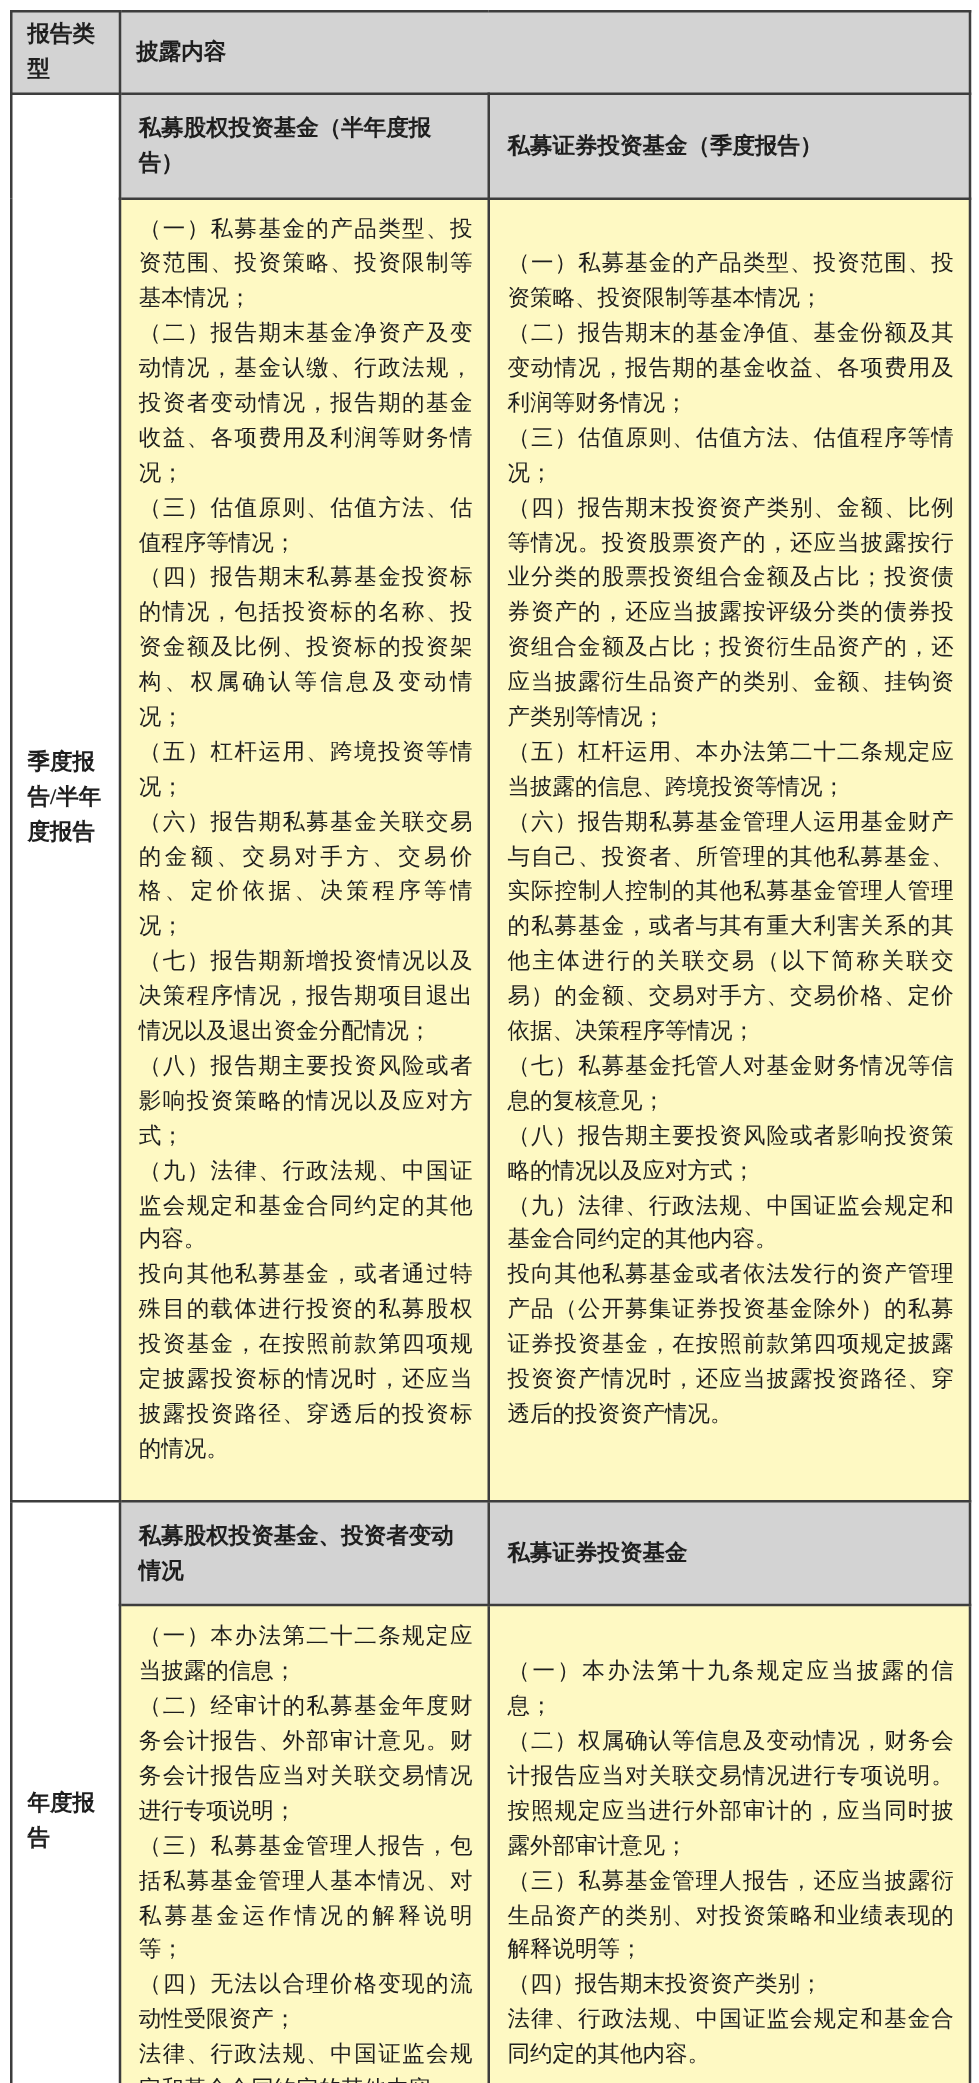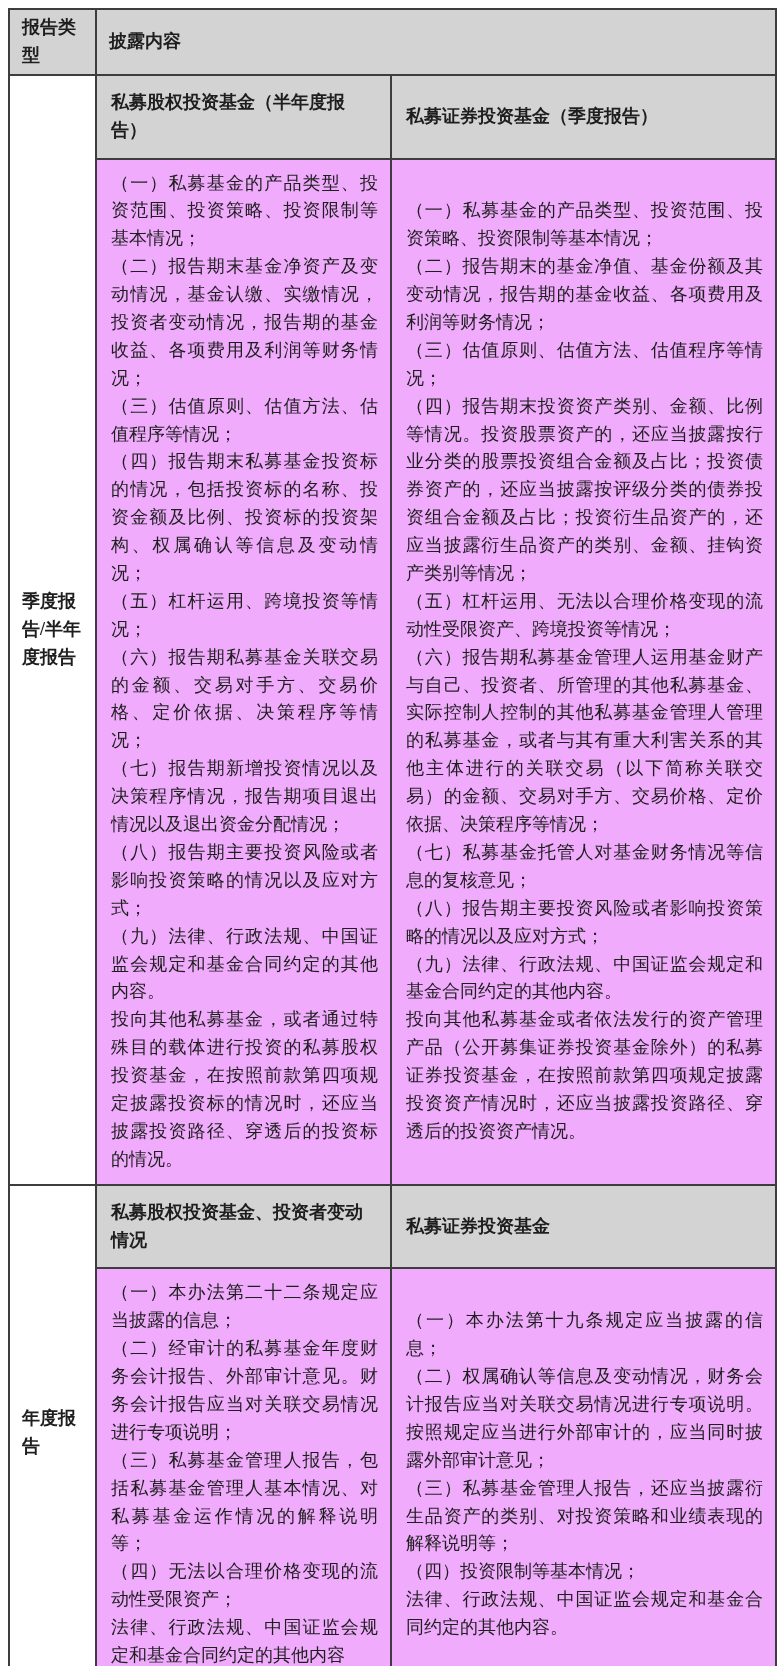--- a/index.html
+++ b/index.html
@@ -50,23 +50,23 @@
   }
   td.row-label {
     font-weight: bold;
     padding: 6px 6px 6px 12px;
     vertical-align: middle;
     word-break: break-all;
     background: #ffffff;
     margin-top: 16px;
   }
   td.content {
-    padding: 10px 12px 10px 14px;
+    padding: 10px 12px 26px 14px;
     vertical-align: middle;
-    background: #f0abfc;
+    background: #fef9c3;
   }
   td.content p {
     margin: 0;
     text-align: justify;
     text-justify: inter-ideograph;
     word-break: break-all;
   }
 </style>
 </head>
 <body>
@@ -86,36 +86,36 @@
     </tr>
 
     <tr>
       <td class="row-label" rowspan="2">季度报告/半年度报告</td>
       <td class="gray sub-head">私募股权投资基金（半年度报告）</td>
       <td class="gray sub-head">私募证券投资基金（季度报告）</td>
     </tr>
     <tr>
       <td class="content">
         <p>（一）私募基金的产品类型、投资范围、投资策略、投资限制等基本情况；</p>
-        <p>（二）报告期末基金净资产及变动情况，基金认缴、实缴情况，投资者变动情况，报告期的基金收益、各项费用及利润等财务情况；</p>
+        <p>（二）报告期末基金净资产及变动情况，基金认缴、行政法规，投资者变动情况，报告期的基金收益、各项费用及利润等财务情况；</p>
         <p>（三）估值原则、估值方法、估值程序等情况；</p>
         <p>（四）报告期末私募基金投资标的情况，包括投资标的名称、投资金额及比例、投资标的投资架构、权属确认等信息及变动情况；</p>
         <p>（五）杠杆运用、跨境投资等情况；</p>
         <p>（六）报告期私募基金关联交易的金额、交易对手方、交易价格、定价依据、决策程序等情况；</p>
         <p>（七）报告期新增投资情况以及决策程序情况，报告期项目退出情况以及退出资金分配情况；</p>
         <p>（八）报告期主要投资风险或者影响投资策略的情况以及应对方式；</p>
         <p>（九）法律、行政法规、中国证监会规定和基金合同约定的其他内容。</p>
         <p>投向其他私募基金，或者通过特殊目的载体进行投资的私募股权投资基金，在按照前款第四项规定披露投资标的情况时，还应当披露投资路径、穿透后的投资标的情况。</p>
       </td>
       <td class="content">
         <p>（一）私募基金的产品类型、投资范围、投资策略、投资限制等基本情况；</p>
         <p>（二）报告期末的基金净值、基金份额及其变动情况，报告期的基金收益、各项费用及利润等财务情况；</p>
         <p>（三）估值原则、估值方法、估值程序等情况；</p>
         <p>（四）报告期末投资资产类别、金额、比例等情况。投资股票资产的，还应当披露按行业分类的股票投资组合金额及占比；投资债券资产的，还应当披露按评级分类的债券投资组合金额及占比；投资衍生品资产的，还应当披露衍生品资产的类别、金额、挂钩资产类别等情况；</p>
-        <p>（五）杠杆运用、无法以合理价格变现的流动性受限资产、跨境投资等情况；</p>
+        <p>（五）杠杆运用、本办法第二十二条规定应当披露的信息、跨境投资等情况；</p>
         <p>（六）报告期私募基金管理人运用基金财产与自己、投资者、所管理的其他私募基金、实际控制人控制的其他私募基金管理人管理的私募基金，或者与其有重大利害关系的其他主体进行的关联交易（以下简称关联交易）的金额、交易对手方、交易价格、定价依据、决策程序等情况；</p>
         <p>（七）私募基金托管人对基金财务情况等信息的复核意见；</p>
         <p>（八）报告期主要投资风险或者影响投资策略的情况以及应对方式；</p>
         <p>（九）法律、行政法规、中国证监会规定和基金合同约定的其他内容。</p>
         <p>投向其他私募基金或者依法发行的资产管理产品（公开募集证券投资基金除外）的私募证券投资基金，在按照前款第四项规定披露投资资产情况时，还应当披露投资路径、穿透后的投资资产情况。</p>
       </td>
     </tr>
 
     <tr>
       <td class="row-label" rowspan="2">年度报告</td>
@@ -127,20 +127,20 @@
         <p>（一）本办法第二十二条规定应当披露的信息；</p>
         <p>（二）经审计的私募基金年度财务会计报告、外部审计意见。财务会计报告应当对关联交易情况进行专项说明；</p>
         <p>（三）私募基金管理人报告，包括私募基金管理人基本情况、对私募基金运作情况的解释说明等；</p>
         <p>（四）无法以合理价格变现的流动性受限资产；</p>
         <p>法律、行政法规、中国证监会规定和基金合同约定的其他内容</p>
       </td>
       <td class="content">
         <p>（一）本办法第十九条规定应当披露的信息；</p>
         <p>（二）权属确认等信息及变动情况，财务会计报告应当对关联交易情况进行专项说明。按照规定应当进行外部审计的，应当同时披露外部审计意见；</p>
         <p>（三）私募基金管理人报告，还应当披露衍生品资产的类别、对投资策略和业绩表现的解释说明等；</p>
-        <p>（四）投资限制等基本情况；</p>
+        <p>（四）报告期末投资资产类别；</p>
         <p>法律、行政法规、中国证监会规定和基金合同约定的其他内容。</p>
       </td>
     </tr>
 
   </tbody>
     </table>
 </div>
 
 </body></html>

